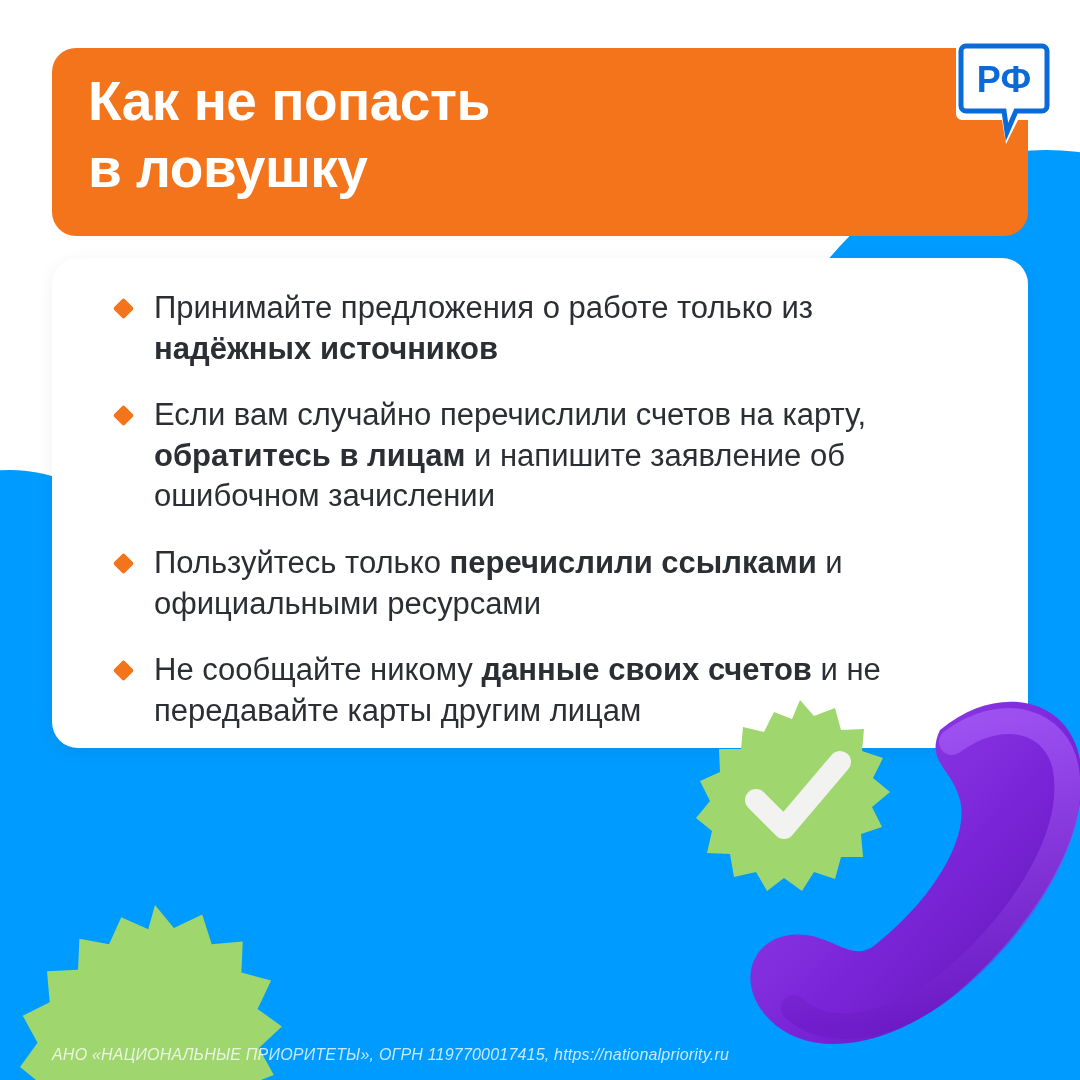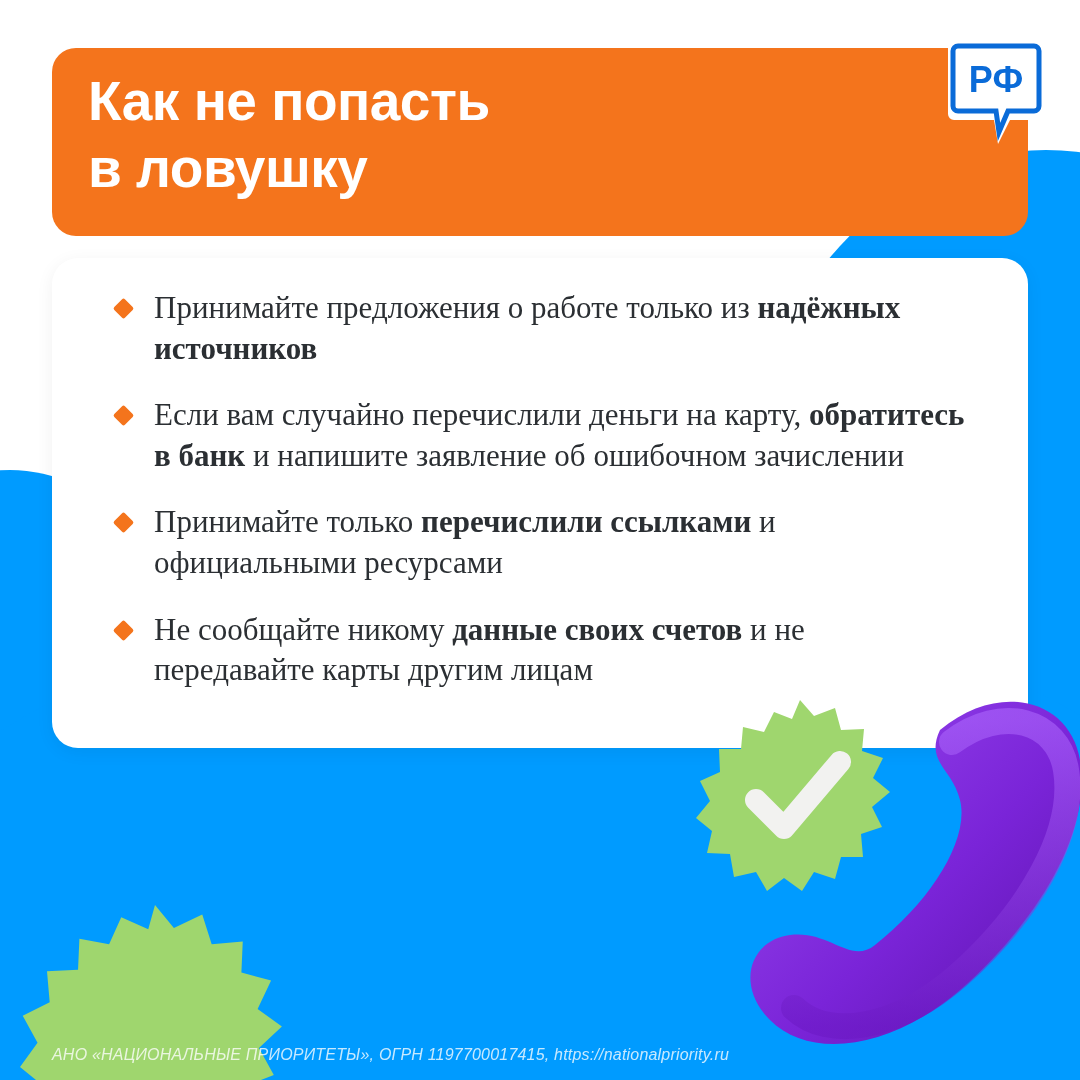--- a/index.html
+++ b/index.html
@@ -73,40 +73,39 @@
     font-size: 55px;
     line-height: 1.22;
     font-weight: bold;
     letter-spacing: -0.5px;
     white-space: pre-line;
   }
 
   
   .logo {
     position: absolute;
-    right: 52px;
+    right: 44px;
     top: 40px;
     width: 96px;
     height: 112px;
   }
   .logo svg { display: block; }
 
   
   .card {
     position: absolute;
     left: 52px;
     top: 258px;
     width: 976px;
     height: 490px;
     background: #ffffff;
     border-radius: 26px;
     box-shadow: 0 4px 18px rgba(0,0,0,0.06);
     box-sizing: border-box;
     padding: 30px 56px 20px 56px;
-    font-family: Liberation Serif, serif;
   }
 
   .bullet-list {
     list-style: none;
     margin: 0;
     padding: 0;
   }
   .bullet-item {
     position: relative;
     padding-left: 46px;
@@ -184,25 +183,25 @@
   </div>
 
   <div class="card">
     <ul class="bullet-list">
       <li class="bullet-item">
         <span class="diamond"></span>
         <span class="bullet-text"><span>Принимайте предложения о работе только из </span><b>надёжных источников</b></span>
       </li>
       <li class="bullet-item">
         <span class="diamond"></span>
-        <span class="bullet-text"><span>Если вам случайно перечислили деньги на карту, </span><b>обратитесь в банк</b><span> и напишите заявление об ошибочном зачислении</span></span>
-      </li>
-      <li class="bullet-item">
-        <span class="diamond"></span>
-        <span class="bullet-text"><span>Принимайте только </span><b>перечислили ссылками</b><span> и официальными ресурсами</span></span>
+        <span class="bullet-text"><span>Если вам случайно перечислили счетов на карту, </span><b>обратитесь в лицам</b><span> и напишите заявление об ошибочном зачислении</span></span>
+      </li>
+      <li class="bullet-item">
+        <span class="diamond"></span>
+        <span class="bullet-text"><span>Пользуйтесь только </span><b>перечислили ссылками</b><span> и официальными ресурсами</span></span>
       </li>
       <li class="bullet-item">
         <span class="diamond"></span>
         <span class="bullet-text"><span>Не сообщайте никому </span><b>данные своих счетов</b><span> и не передавайте карты другим лицам</span></span>
       </li>
     </ul>
   </div>
 
   <svg class="illo" viewBox="0 0 470 400">
     <defs>

